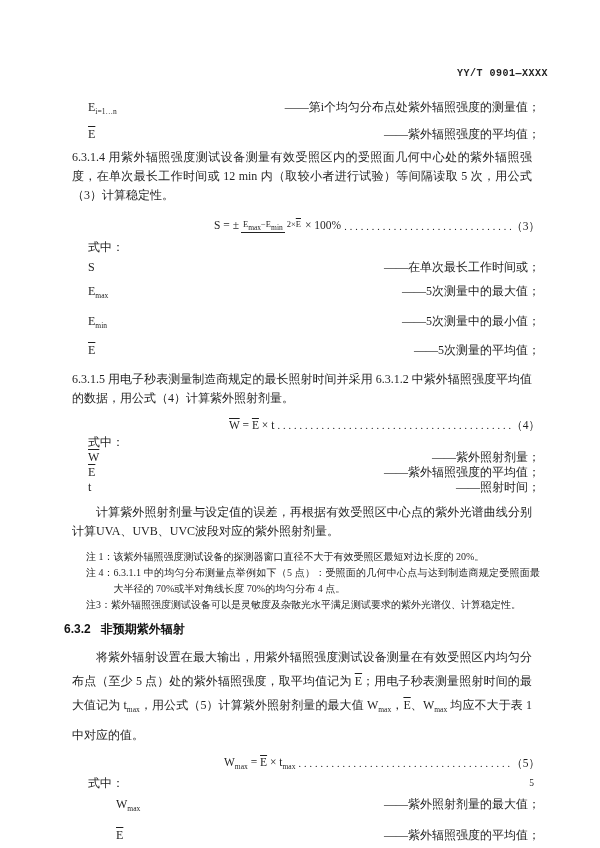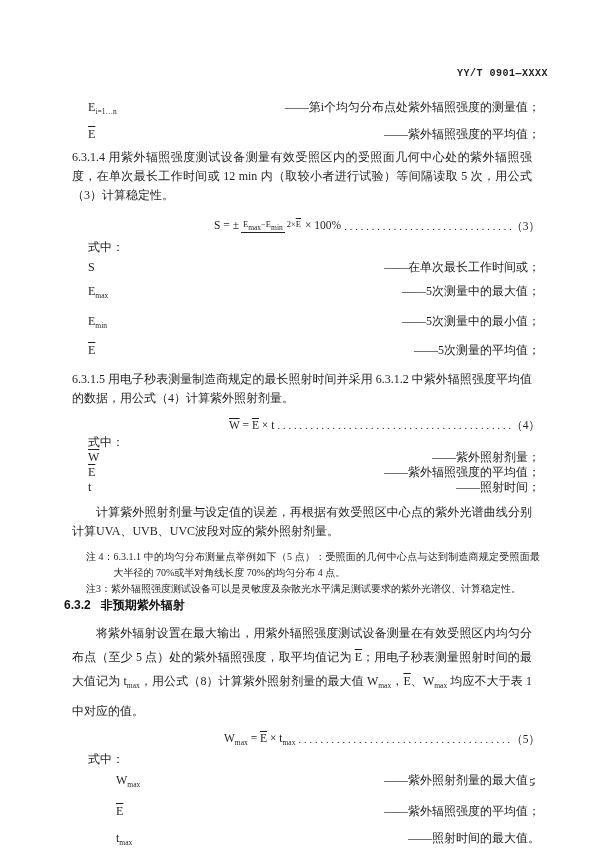--- a/index.html
+++ b/index.html
@@ -53,21 +53,21 @@
 
   .notes { padding-left:22px; margin-top:4px; font-size:10px; }
   .note { display:flex; line-height:16px; }
   .note-label { flex:none; white-space:pre; }
   .note-text { flex:1; text-align:justify; }
 
   .heading {
     font-family:"Liberation Sans","DejaVu Sans",sans-serif;
     font-weight:bold; font-size:12px; line-height:16px; color:#111;
   }
-  .h632 { margin-top:0; margin-bottom:0; }
+  .h632 { margin-top:8px; margin-bottom:0; }
   .h633 { margin-top:10px; }
   .heading .h-no { margin-right:10px; }
 
   .mt2 { margin-top:2px; }
   .where.mt2 { margin-top:2px; }
   .page-number { position:absolute; top:778px; right:66px; font-size:9.5px; color:#222; }
 </style>
 </head>
 <body>
 
@@ -144,34 +144,38 @@
       <div class="def">
         <span class="def-sym w28"><span>t</span></span>
         <span class="def-desc">——照射时间；</span>
       </div>
     </div>
 
     <p class="para indent2">计算紫外照射剂量与设定值的误差，再根据有效受照区中心点的紫外光谱曲线分别计算UVA、UVB、UVC波段对应的紫外照射剂量。</p>
 
     <div class="notes">
       <div class="note">
+        <span class="note-label">注 1：</span>
+        <span class="note-text">该紫外辐照强度测试设备的探测器窗口直径不大于有效受照区最短对边长度的 20%。</span>
+      </div>
+      <div class="note">
         <span class="note-label">注 4：</span>
         <span class="note-text">6.3.1.1 中的均匀分布测量点举例如下（5 点）：受照面的几何中心点与达到制造商规定受照面最大半径的 70%或半对角线长度 70%的均匀分布 4 点。</span>
       </div>
       <div class="note">
         <span class="note-label">注3：</span>
         <span class="note-text">紫外辐照强度测试设备可以是灵敏度及杂散光水平满足测试要求的紫外光谱仪、计算稳定性。</span>
       </div>
     </div>
 
     <div class="heading h632">
       <span class="h-no">6.3.2</span><span>非预期紫外辐射</span>
     </div>
 
-    <p class="para lh24 indent2"><span>将紫外辐射设置在最大输出，用紫外辐照强度测试设备测量在有效受照区内均匀分布点（至少 5 点）处的紫外辐照强度，取平均值记为 </span><span class="bar">E</span><span>；用电子秒表测量照射时间的最大值记为 t</span><span class="sb">max</span><span>，用公式（8）计算紫外照射剂量的最大值 W</span><span class="sb">max</span><span>，</span><span class="bar">E</span><span>、W</span><span class="sb">max</span><span> 均应不大于表 1 中对应的值。</span></p>
+    <p class="para lh24 indent2"><span>将紫外辐射设置在最大输出，用紫外辐照强度测试设备测量在有效受照区内均匀分布点（至少 5 点）处的紫外辐照强度，取平均值记为 </span><span class="bar">E</span><span>；用电子秒表测量照射时间的最大值记为 t</span><span class="sb">max</span><span>，用公式（5）计算紫外照射剂量的最大值 W</span><span class="sb">max</span><span>，</span><span class="bar">E</span><span>、W</span><span class="sb">max</span><span> 均应不大于表 1 中对应的值。</span></p>
 
     <div class="formula f5">
       <span class="f-sp160"></span>
       <span class="f-body"><span>W</span><span class="sb">max</span><span> = </span><span class="bar">E</span><span> × t</span><span class="sb">max</span></span>
       <span class="f-dots">...................................................................</span>
       <span class="f-no">（5）</span>
     </div>
 
     <div class="where mt2">式中：</div>
     <div class="def-block lh27">

